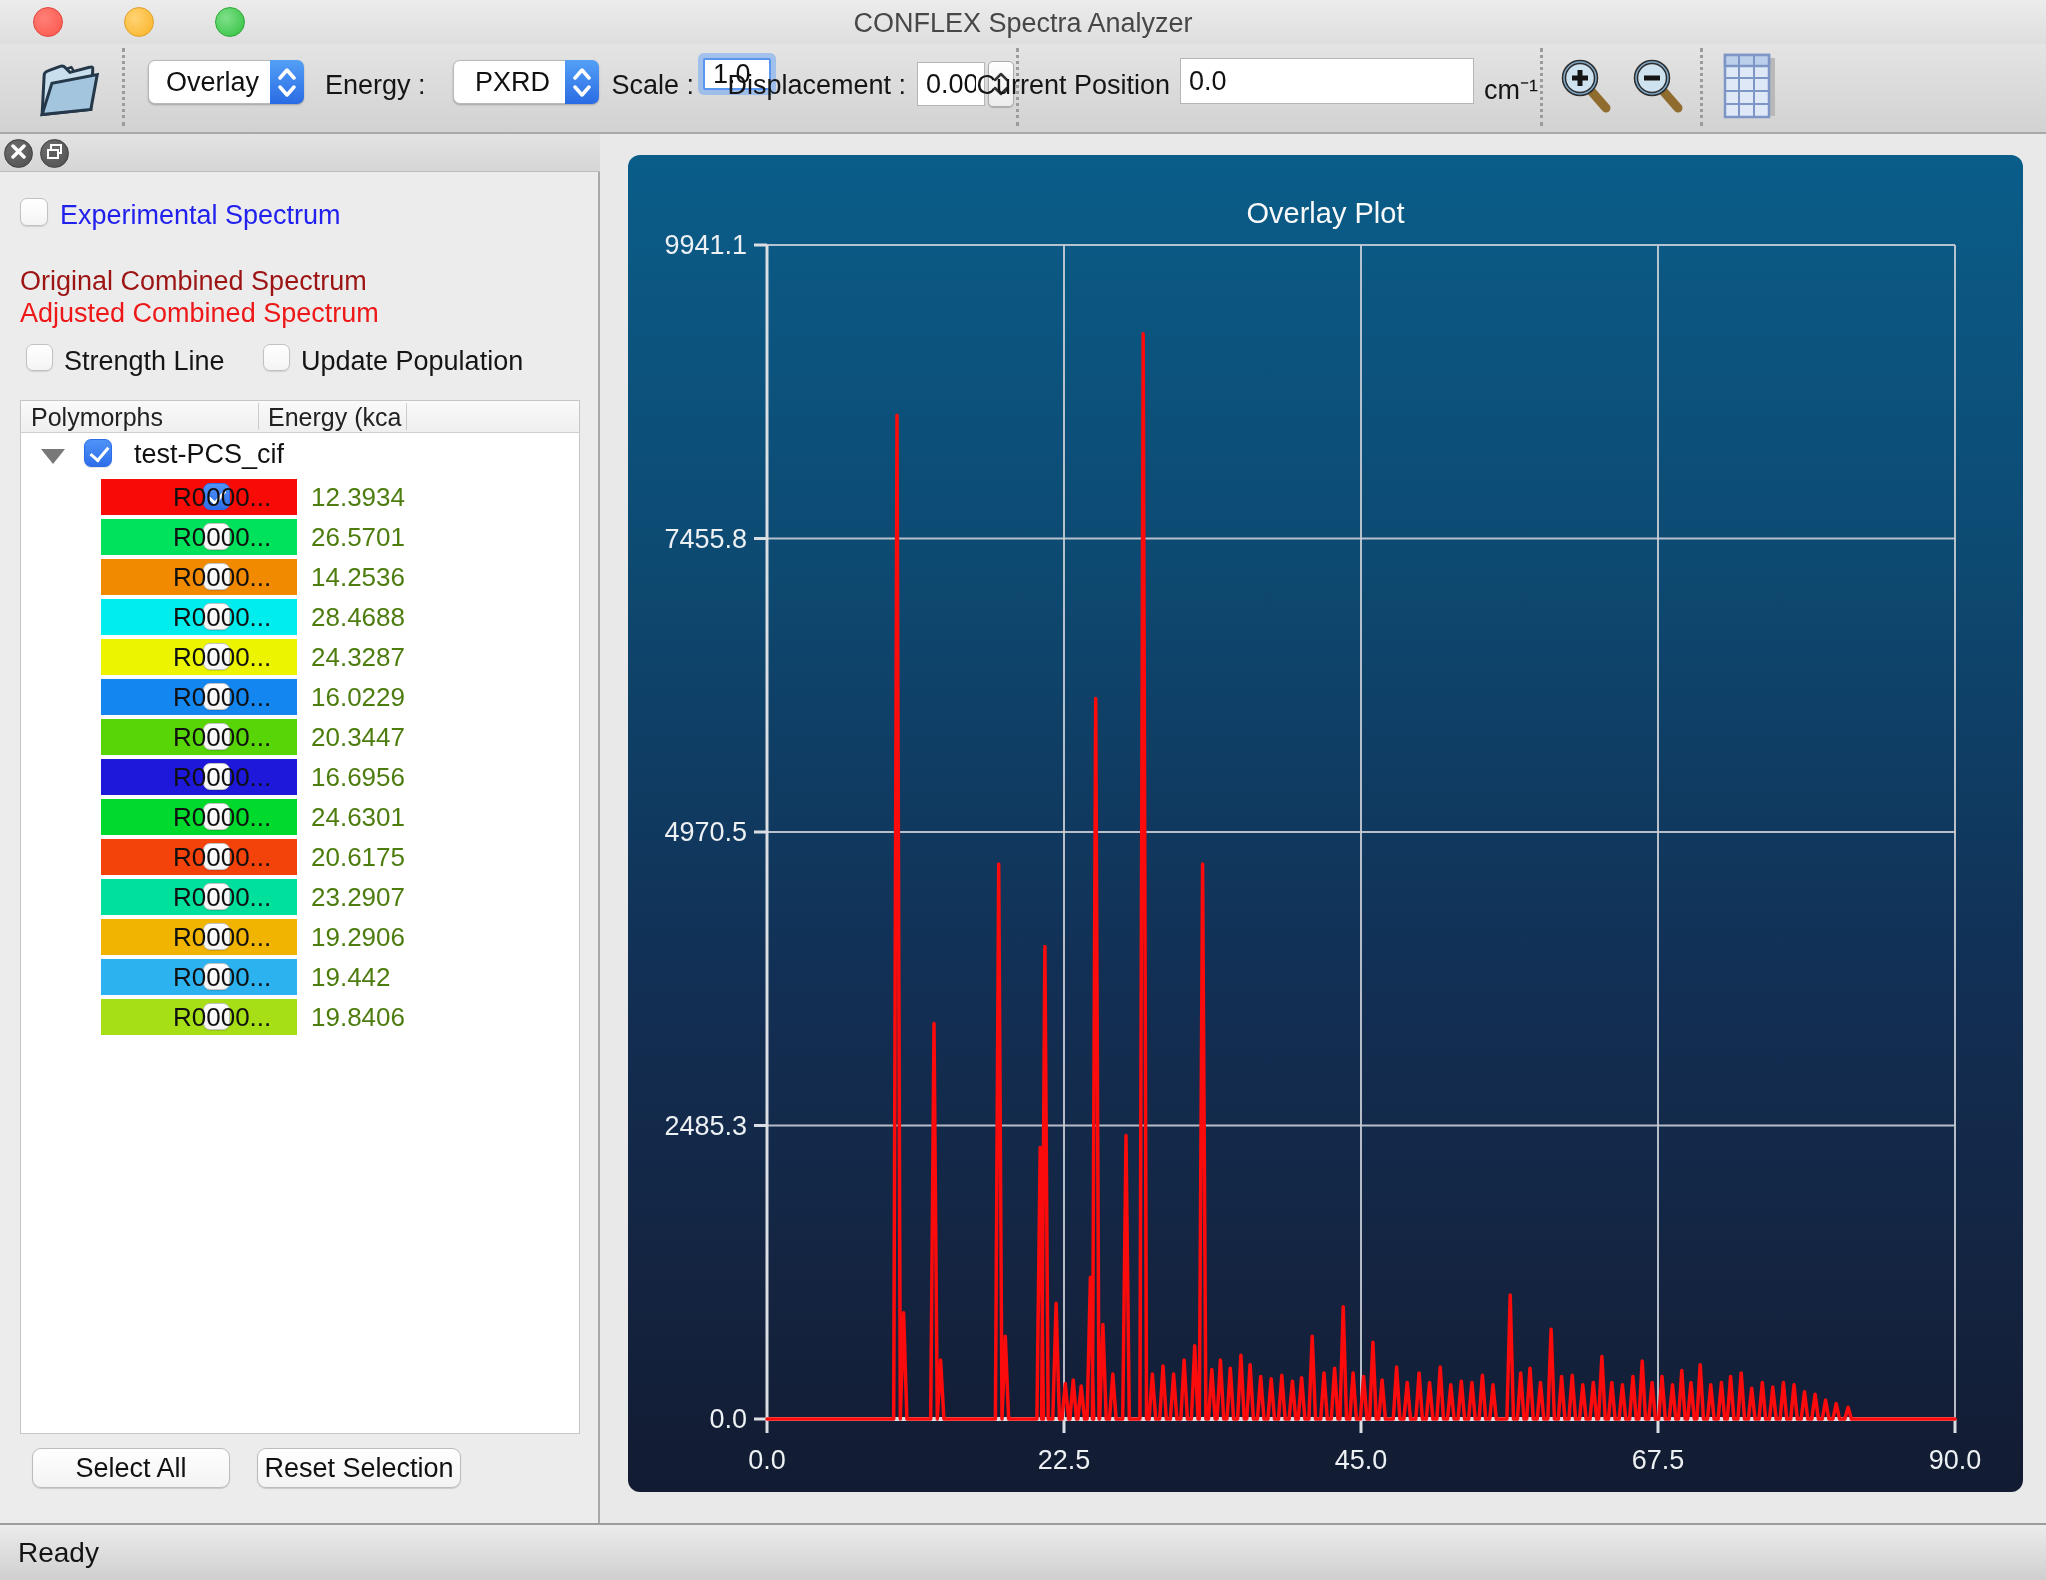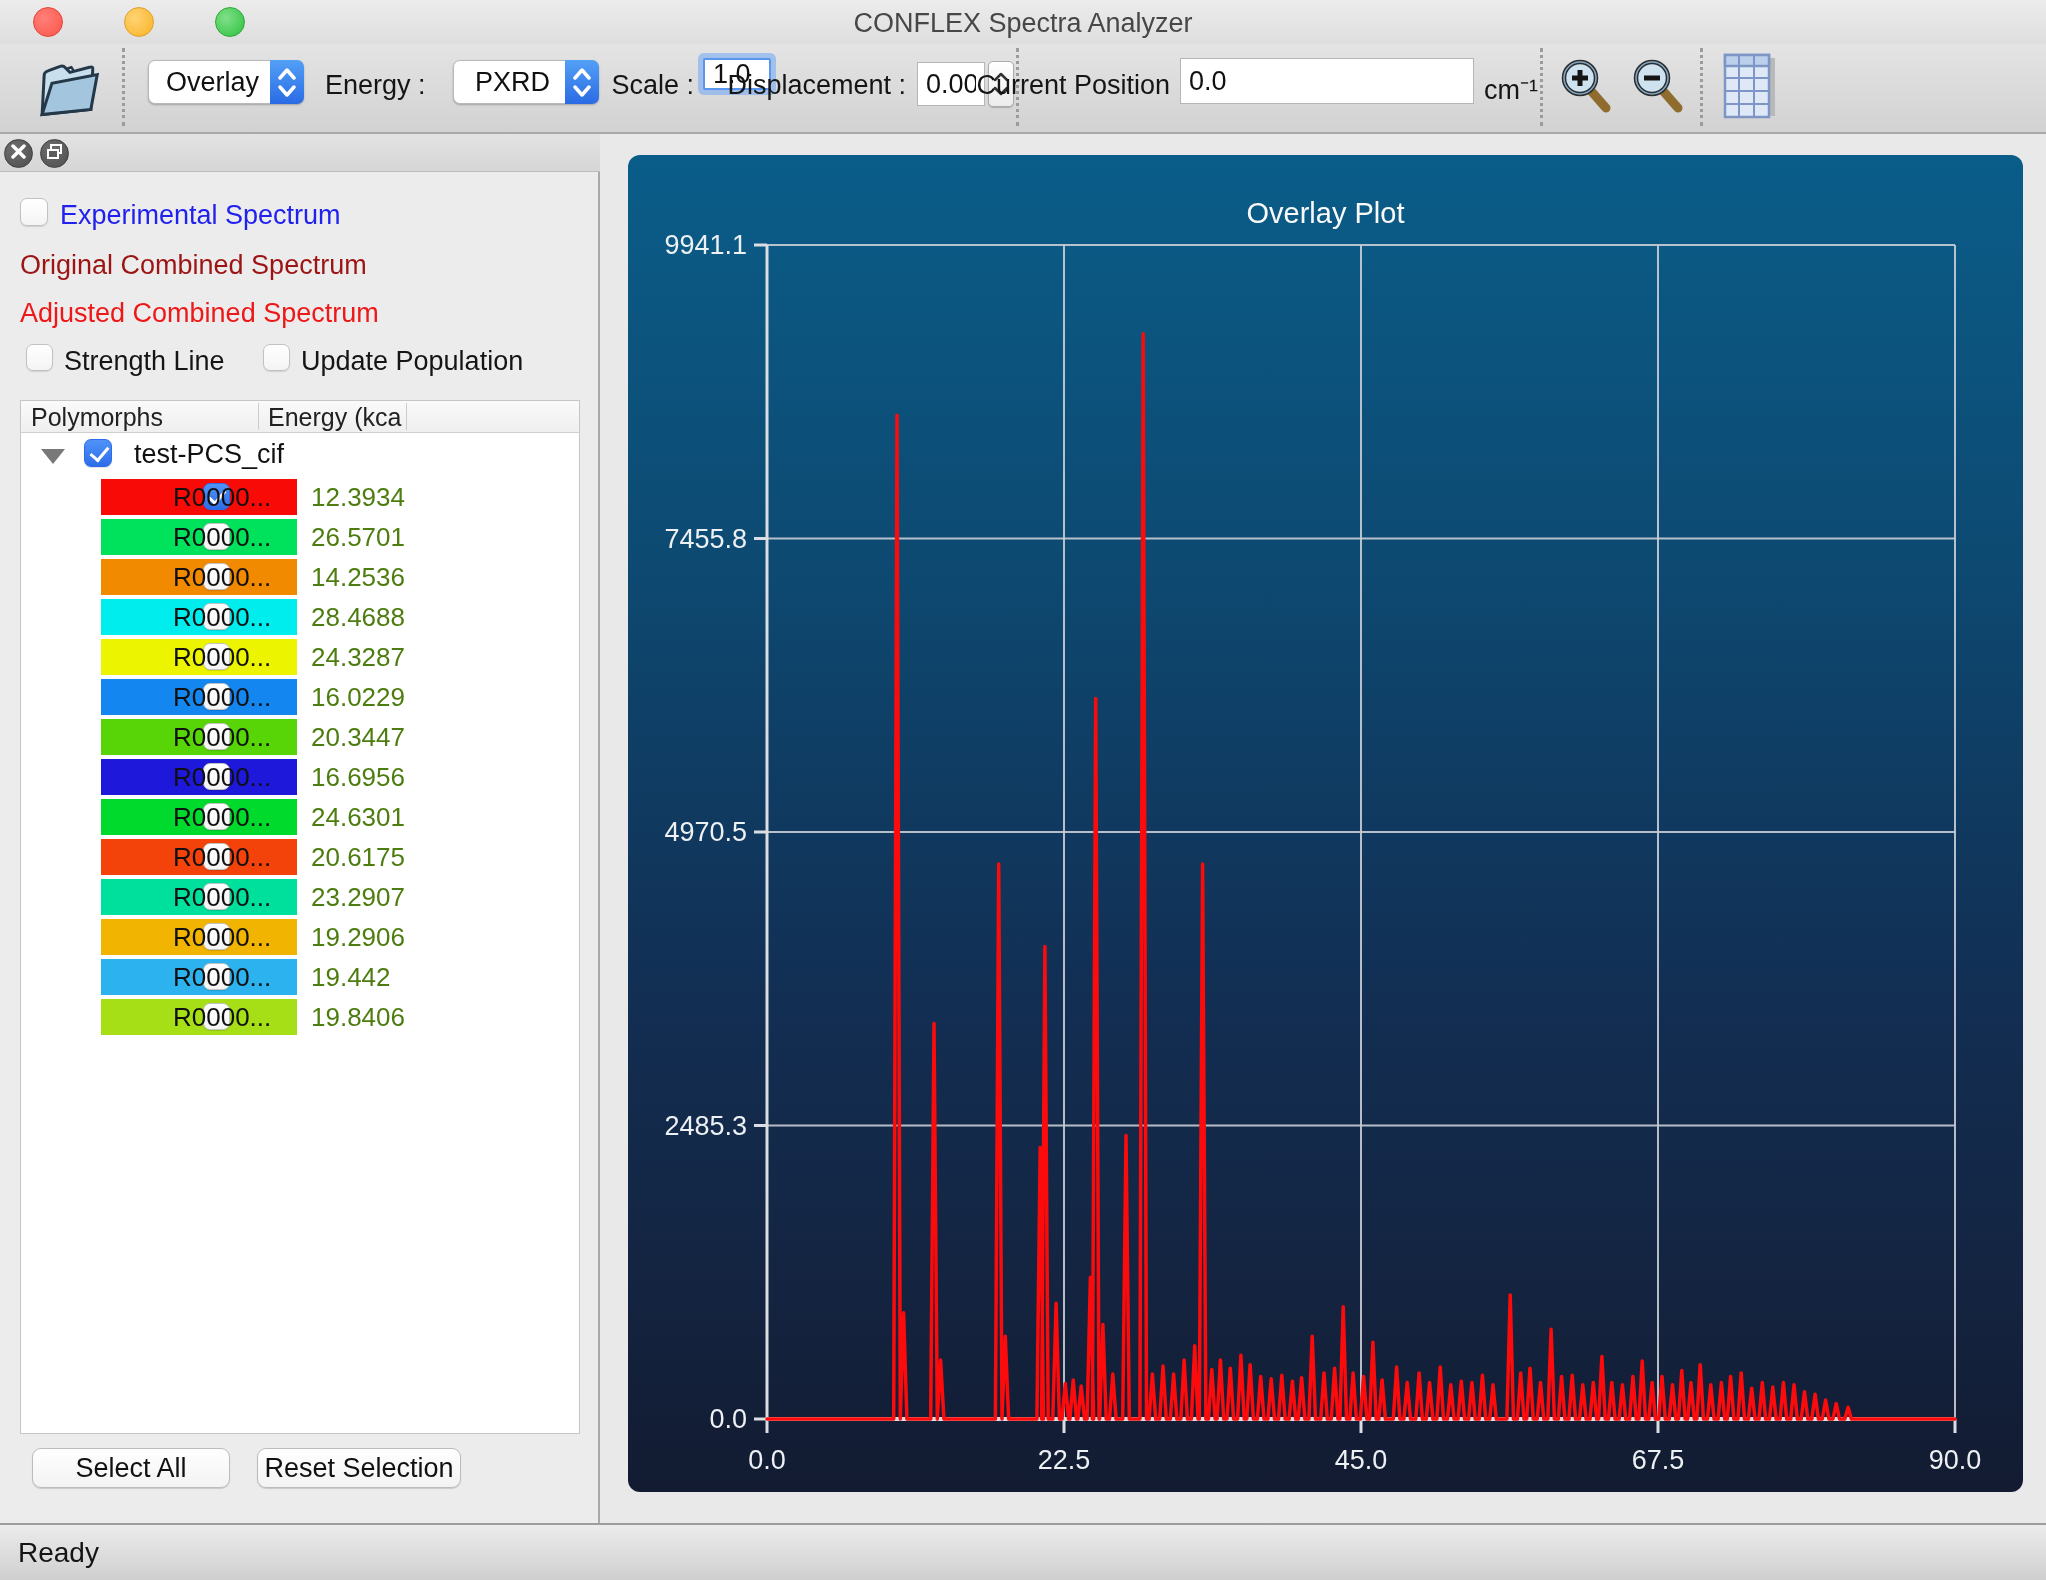--- a/index.html
+++ b/index.html
@@ -267,21 +267,21 @@
         <rect x="5" y="2" width="10" height="8" fill="none" stroke="#fff" stroke-width="2"></rect>
         <rect x="2" y="7" width="10" height="8" fill="#5c5c5c" stroke="#fff" stroke-width="2"></rect>
       </svg>
     </span>
   </div>
 </div>
 
 <div class="sidebar">
   <span class="cb" style="left:20px; top:26px;"></span>
   <span class="sb-label lbl-exp" style="left:60px; top:28px;">Experimental Spectrum</span>
-  <span class="sb-label lbl-orig" style="left:20px; top:78px;">Original Combined Spectrum</span>
+  <span class="sb-label lbl-orig" style="left:20px; top:94px;">Original Combined Spectrum</span>
   <span class="sb-label lbl-adj" style="left:20px; top:126px;">Adjusted Combined Spectrum</span>
 
   <span class="cb" style="left:26px; top:172px; width:27px; height:27px;"></span>
   <span class="sb-label" style="left:64px; top:174px; color:#151515;">Strength Line</span>
   <span class="cb" style="left:263px; top:172px; width:27px; height:27px;"></span>
   <span class="sb-label" style="left:301px; top:174px; color:#151515;">Update Population</span>
 
   <div class="ptable">
     <div class="ptable-header">
       <span class="col1">Polymorphs</span>

